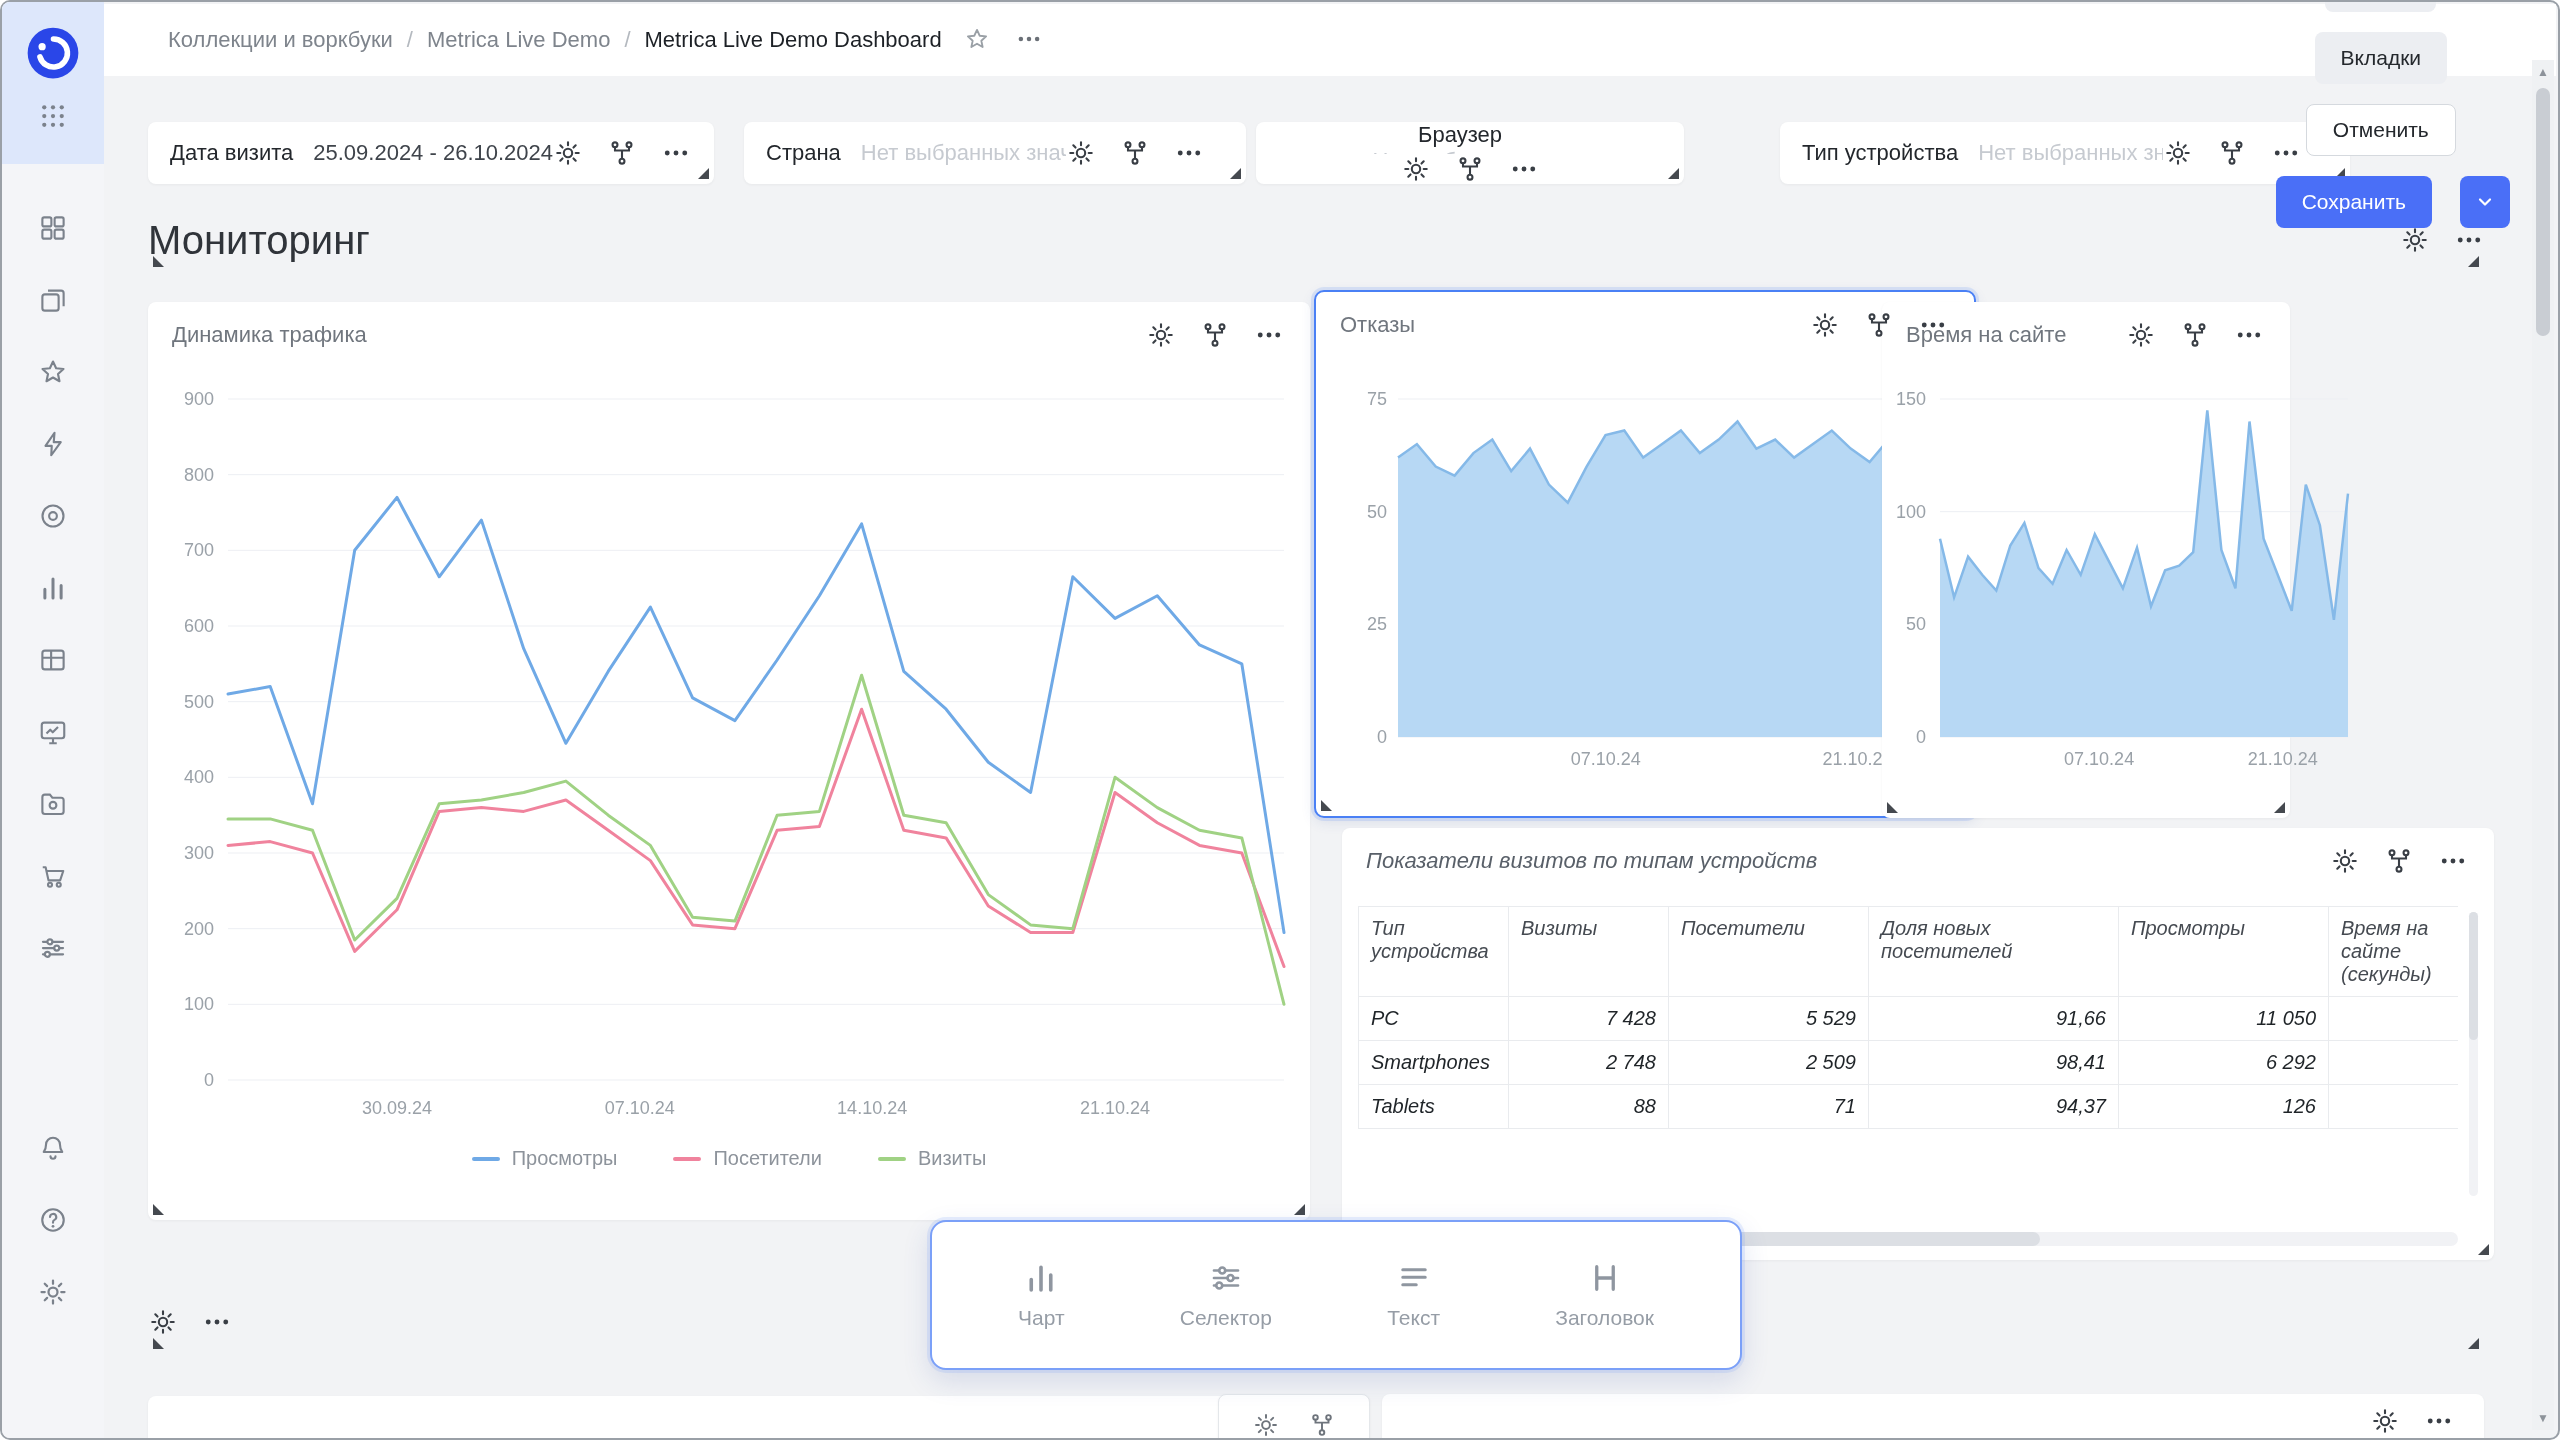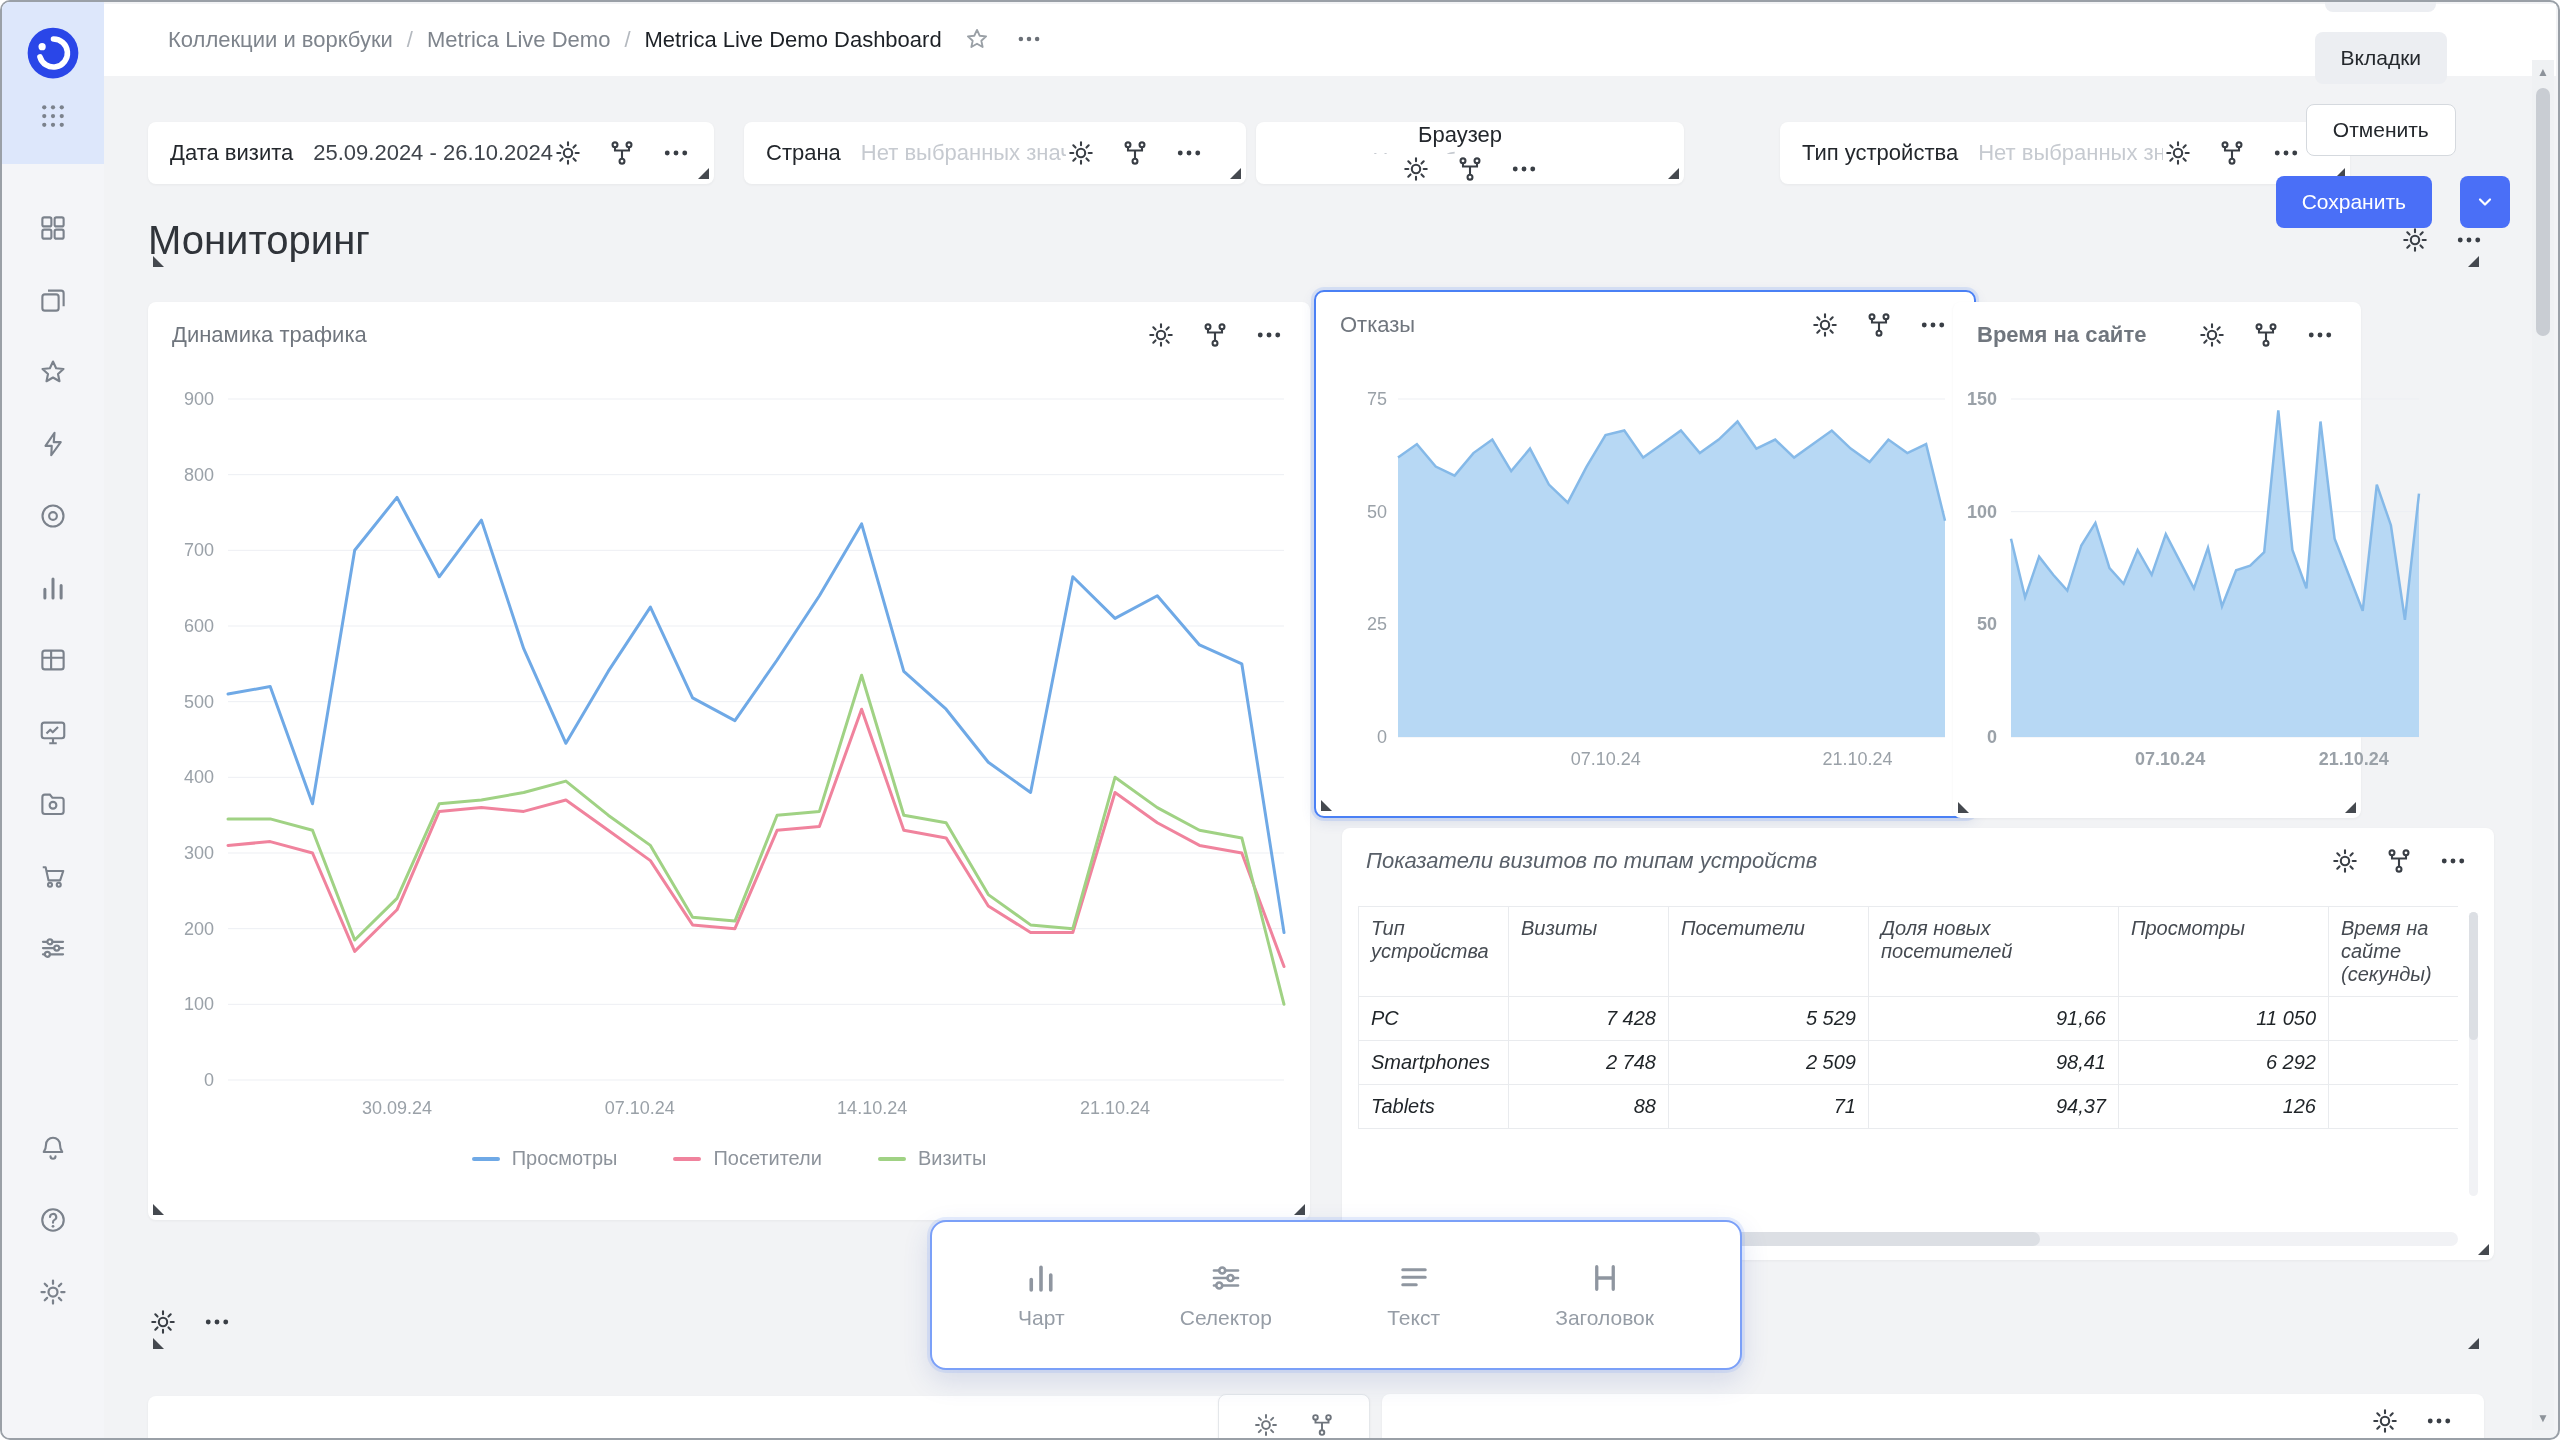--- a/index.html
+++ b/index.html
@@ -555,21 +555,21 @@
         <text x="69" y="35" text-anchor="end">75</text>
         <text x="287.86" y="395" text-anchor="middle">07.10.24</text>
         <text x="539.48" y="395" text-anchor="middle">21.10.24</text>
         <path d="M80,367 L80.0,87.6 L98.9,74.1 L117.7,96.6 L136.6,105.6 L155.4,83.1 L174.3,69.6 L193.2,101.1 L212.0,78.6 L230.9,114.6 L249.8,132.7 L268.6,96.6 L287.5,65.1 L306.3,60.5 L325.2,87.6 L344.1,74.1 L362.9,60.5 L381.8,83.1 L400.7,69.6 L419.5,51.5 L438.4,78.6 L457.2,69.6 L476.1,87.6 L495.0,74.1 L513.8,60.5 L532.7,78.6 L551.6,92.1 L570.4,69.6 L589.3,83.1 L608.1,74.1 L627.0,150.7 L627,367 Z" fill="#b7d8f4" stroke="none"></path>
         <path d="M80.0,87.6 L98.9,74.1 L117.7,96.6 L136.6,105.6 L155.4,83.1 L174.3,69.6 L193.2,101.1 L212.0,78.6 L230.9,114.6 L249.8,132.7 L268.6,96.6 L287.5,65.1 L306.3,60.5 L325.2,87.6 L344.1,74.1 L362.9,60.5 L381.8,83.1 L400.7,69.6 L419.5,51.5 L438.4,78.6 L457.2,69.6 L476.1,87.6 L495.0,74.1 L513.8,60.5 L532.7,78.6 L551.6,92.1 L570.4,69.6 L589.3,83.1 L608.1,74.1 L627.0,150.7" fill="none" stroke="#85b9e8" stroke-width="2.5"></path>
       </svg>
     <span class="rz bl"></span>
     <span class="rz br"></span>
   </div>
 
-  <div class="widget" style="left:1951px;top:300px;width:408px;height:516px;font-weight:bold;">
+  <div class="widget" style="left:1880px;top:300px;width:408px;height:516px;">
     <div class="whead">
       <span class="wtitle">Время на сайте</span>
       <span class="wicons">
         <span class="wic">
             <svg class="ic28" viewBox="0 0 24 24">
               <use href="#i-gear"></use>
             </svg>
           </span>
         <span class="wic">
             <svg class="ic28" viewBox="0 0 24 24">

